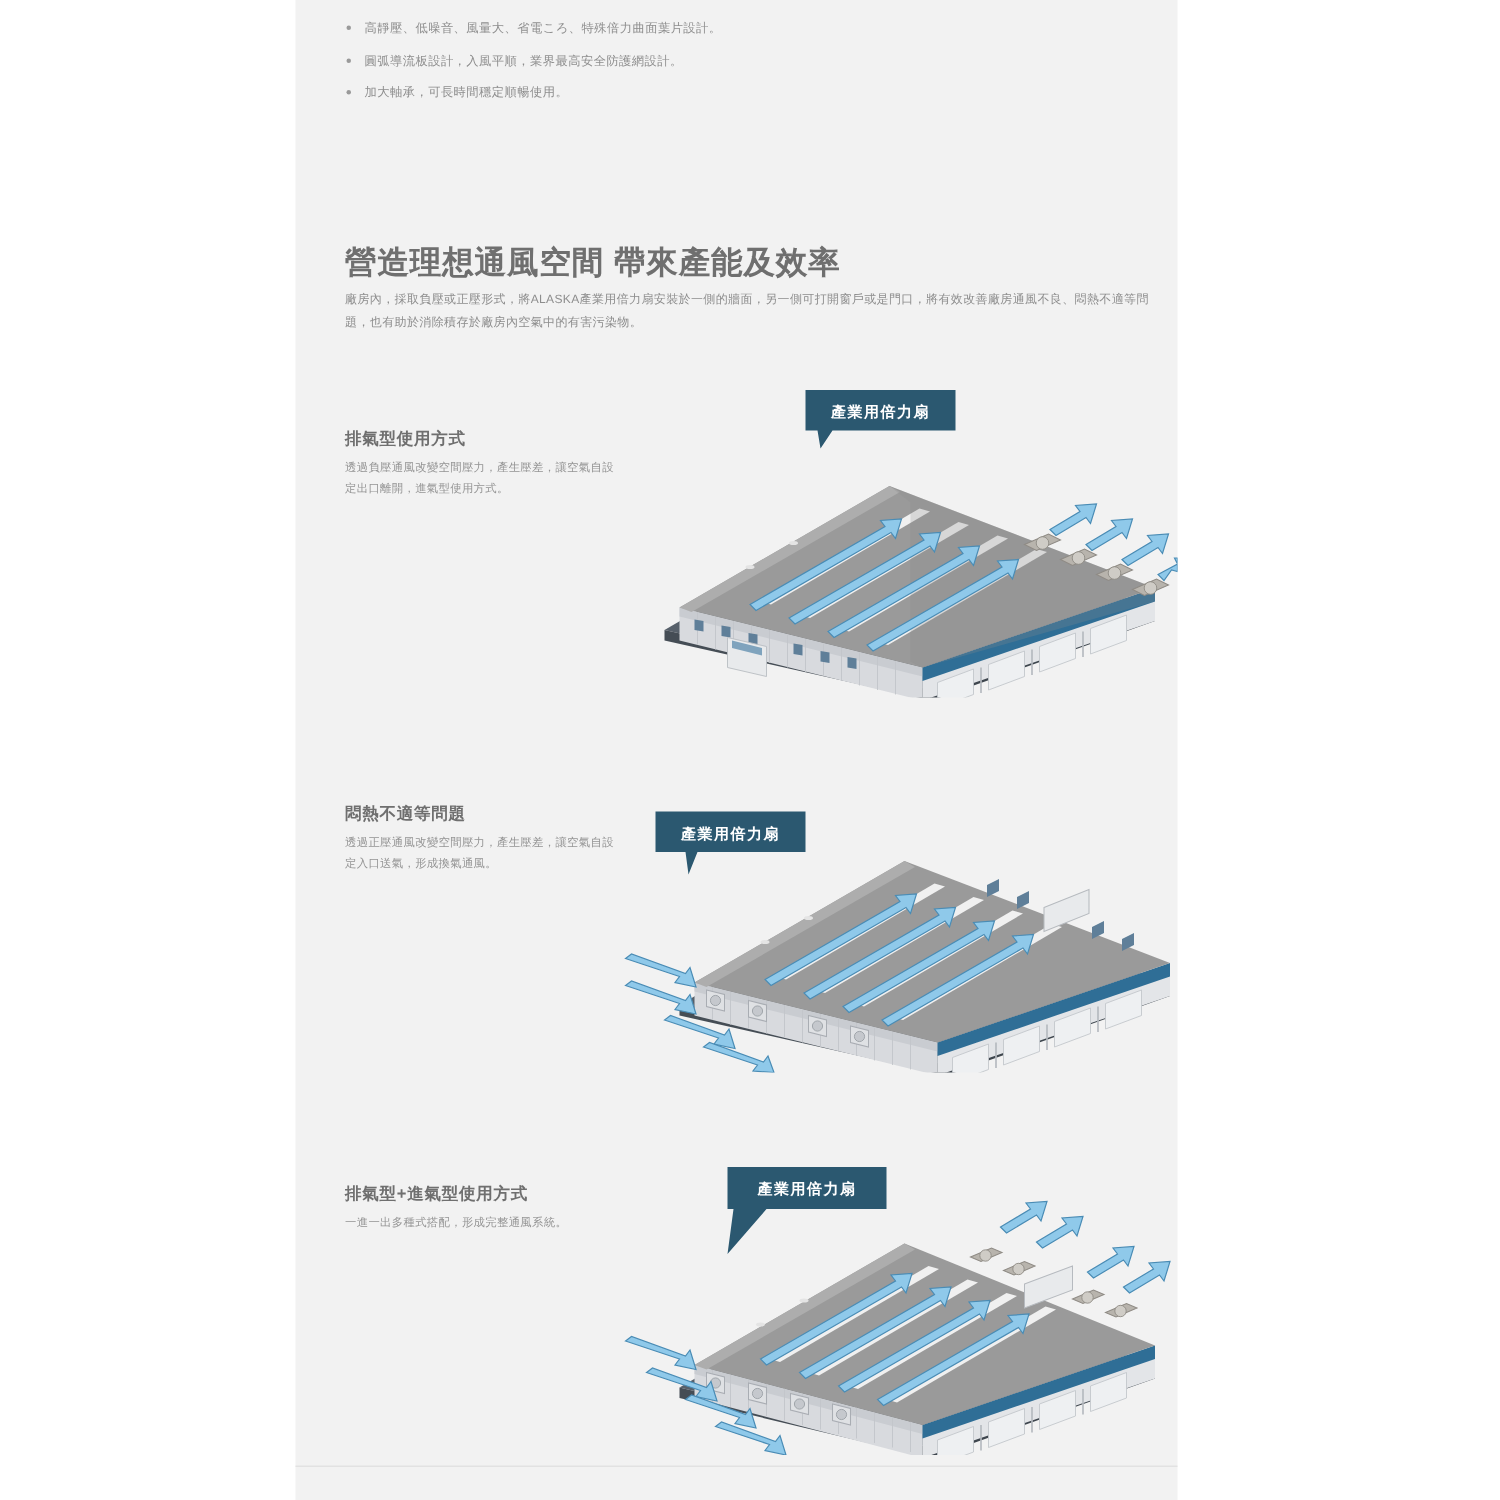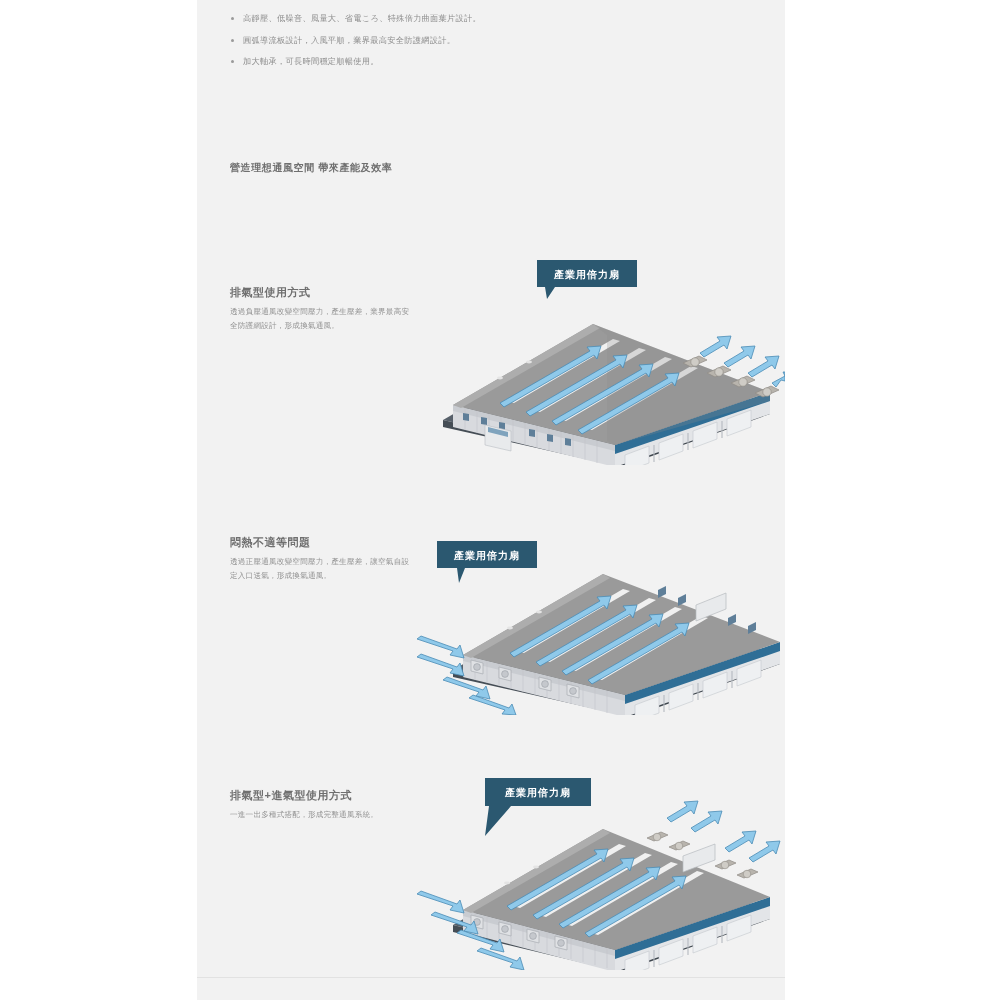--- a/index.html
+++ b/index.html
@@ -24,21 +24,21 @@
     white-space:nowrap;
   }
   .bullet .dot{
     position:absolute;left:1px;top:3.2px;width:3.2px;height:3.2px;
     border-radius:50%;background:#9a9a9a;
   }
 
   
   .headline{
     position:absolute;left:33px;top:161px;
-    font-size:10px;font-weight:bold;color:#6f6f6f;letter-spacing:.6px;
+    font-size:21px;font-weight:bold;color:#6f6f6f;letter-spacing:.6px;
     white-space:nowrap;
   }
   .lede{
     position:absolute;left:33px;top:192px;width:548px;
     font-size:8px;line-height:15px;color:#8d8d8d;letter-spacing:.25px;
   }
 
   
   .section{position:absolute;left:0;width:588px;}
   .sec-title{
@@ -80,24 +80,25 @@
       <span class="dot"></span>
       <span>圓弧導流板設計，入風平順，業界最高安全防護網設計。</span>
     </div>
     <div class="bullet">
       <span class="dot"></span>
       <span>加大軸承，可長時間穩定順暢使用。</span>
     </div>
   </div>
 
   <div class="headline">營造理想通風空間 帶來產能及效率</div>
+  <div class="lede">廠房內，採取負壓或正壓形式，將ALASKA產業用倍力扇安裝於一側的牆面，另一側可打開窗戶或是門口，將有效改善廠房通風不良、悶熱不適等問題，也有助於消除積存於廠房內空氣中的有害污染物。</div>
 
   <div class="section">
     <div class="sec-title" style="top:285px">排氣型使用方式</div>
-    <div class="sec-body" style="top:305px">透過負壓通風改變空間壓力，產生壓差，業界最高安全防護網設計，形成換氣通風。</div>
+    <div class="sec-body" style="top:305px">透過負壓通風改變空間壓力，產生壓差，讓空氣自設定出口離開，進氣型使用方式。</div>
 
     <div class="figure" style="left:228px;top:255px">
       <svg width="360" height="210" viewBox="0 0 360 210">
 
         <g>
           <polygon points="18,165 168,78 345,152 196,205" fill="#57606a"></polygon>
           <polygon points="18,165 18,172 196,212 196,205" fill="#454d55"></polygon>
           <polygon points="196,205 196,212 345,159 345,152" fill="#3e464e"></polygon>
         </g>
 

